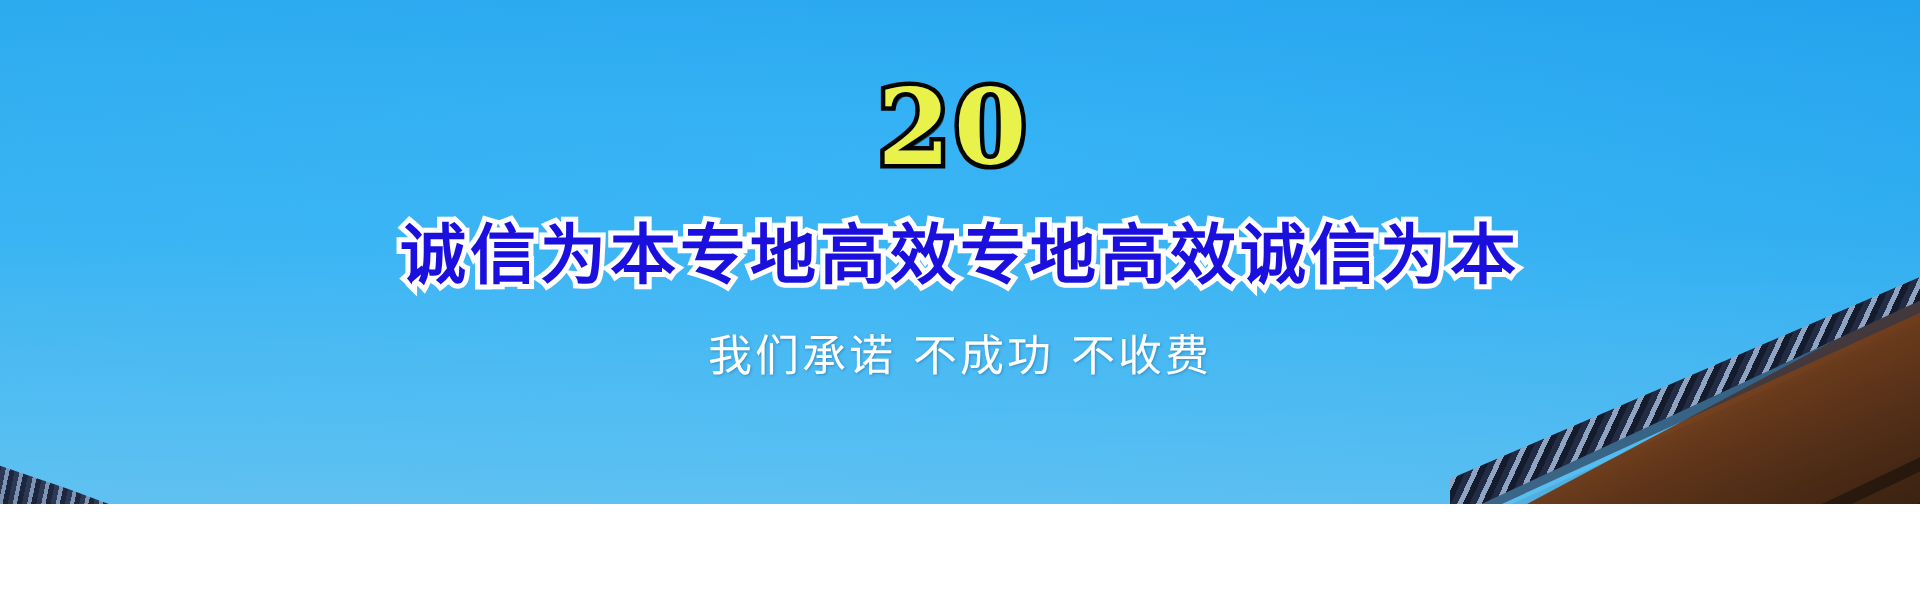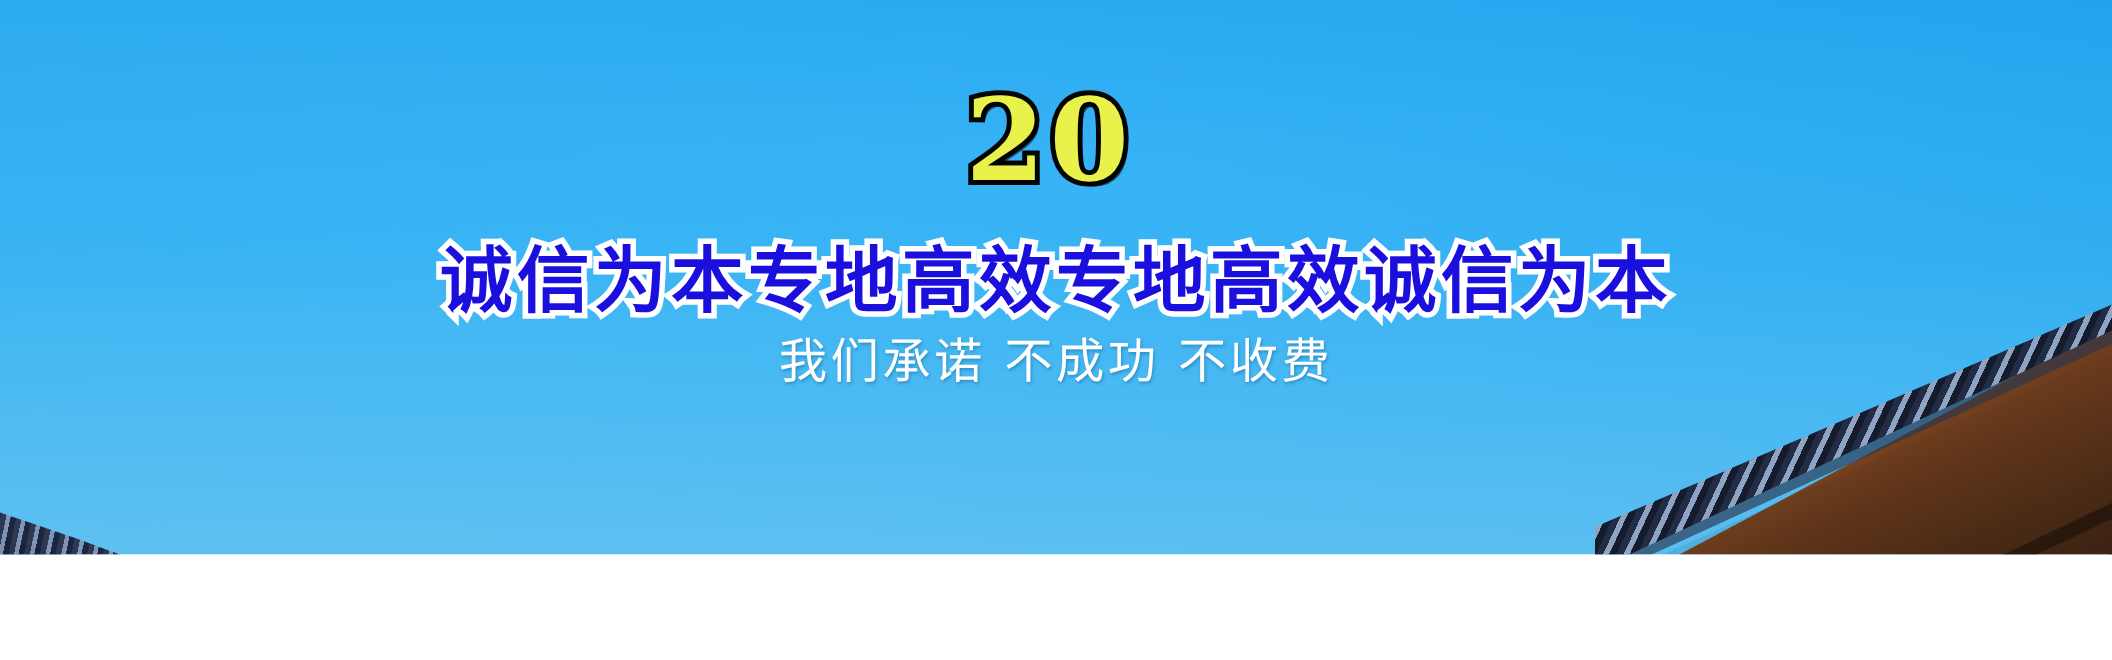--- a/index.html
+++ b/index.html
@@ -200,21 +200,21 @@
     color: #1a0fdc;
     letter-spacing: 4px;
     line-height: 1;
     -webkit-text-stroke: 10px #ffffff;
     paint-order: stroke fill;
     font-family: "DejaVu Serif", "Liberation Serif", serif;
   }
 
   
   .promise {
-    margin-top: 20px;
+    margin-top: 46px;
     font-size: 44px;
     font-weight: 400;
     color: #ffffff;
     letter-spacing: 3px;
     line-height: 1;
     white-space: nowrap;
     text-shadow: 1px 1px 3px rgba(0,60,110,0.35);
   }
 </style>
 </head>

